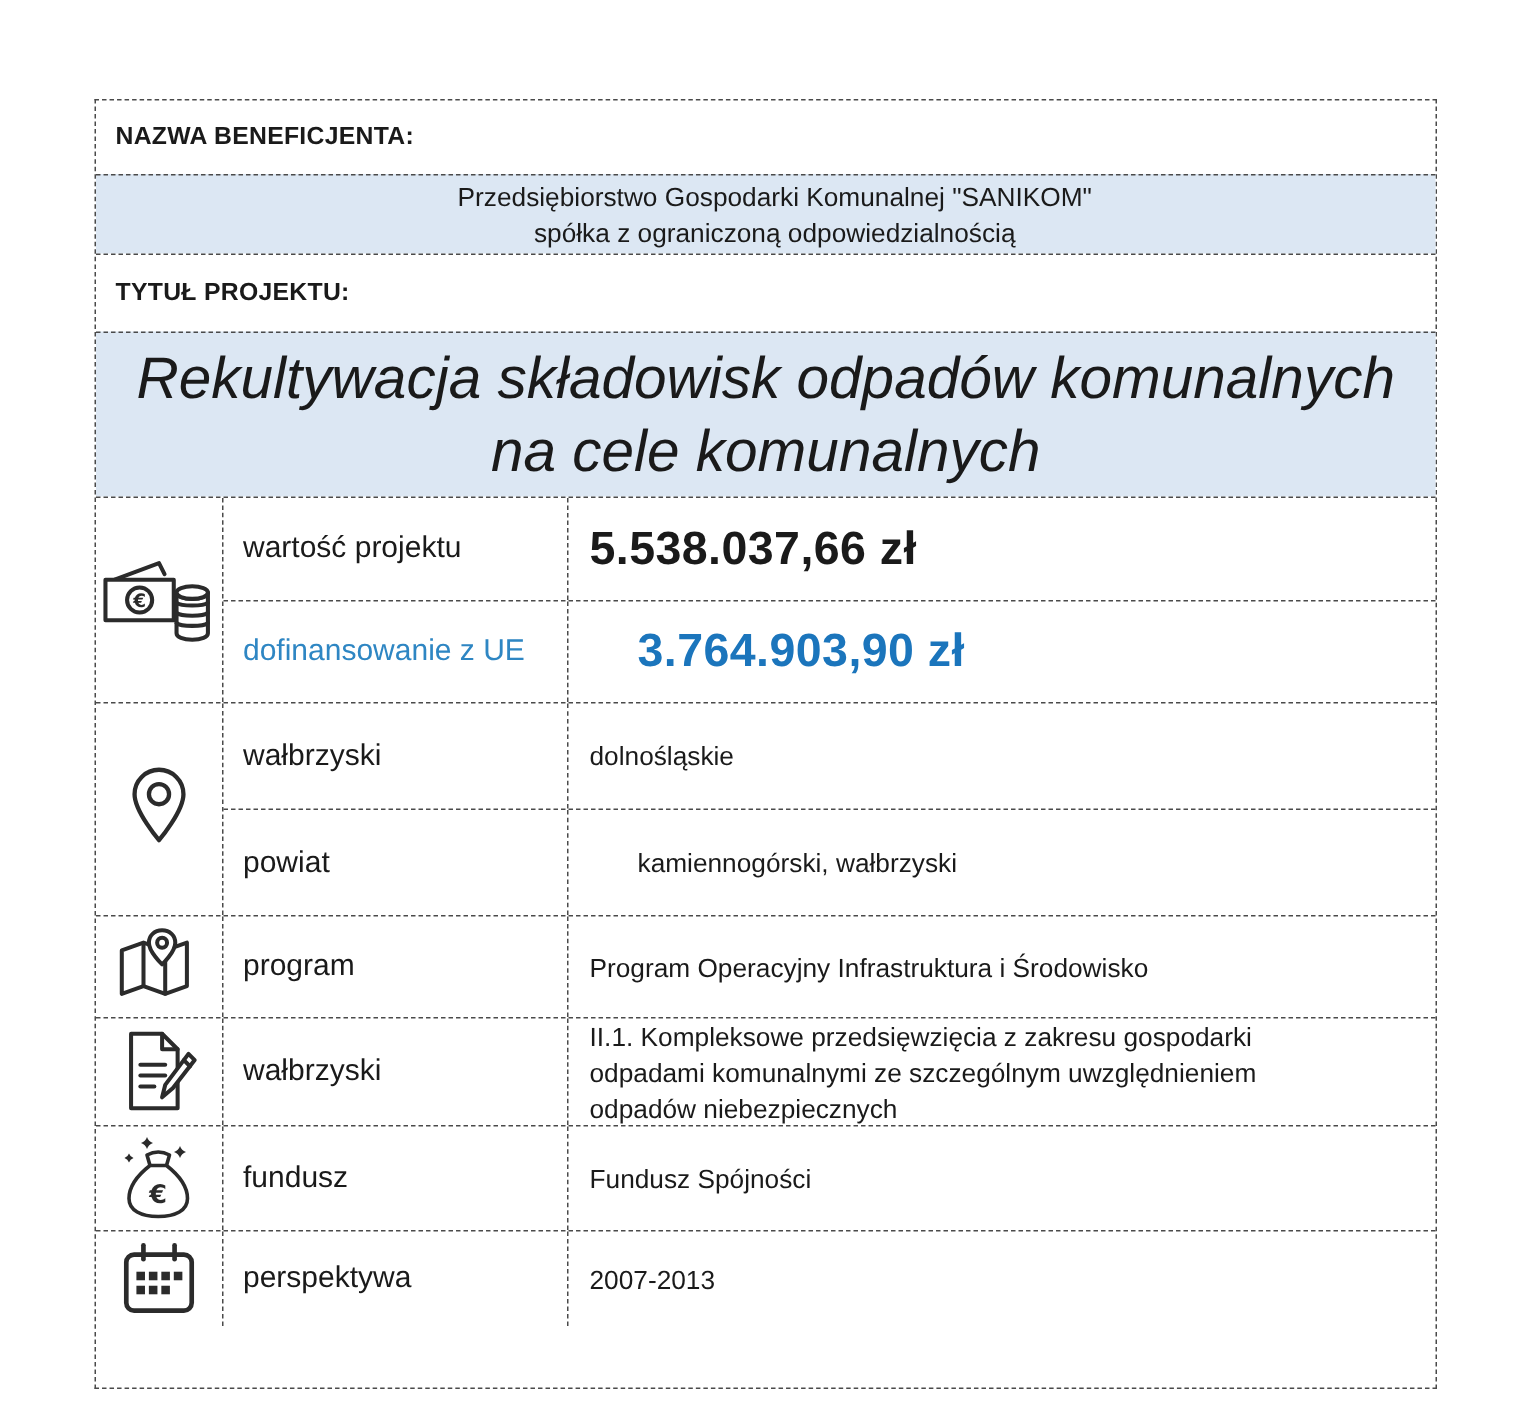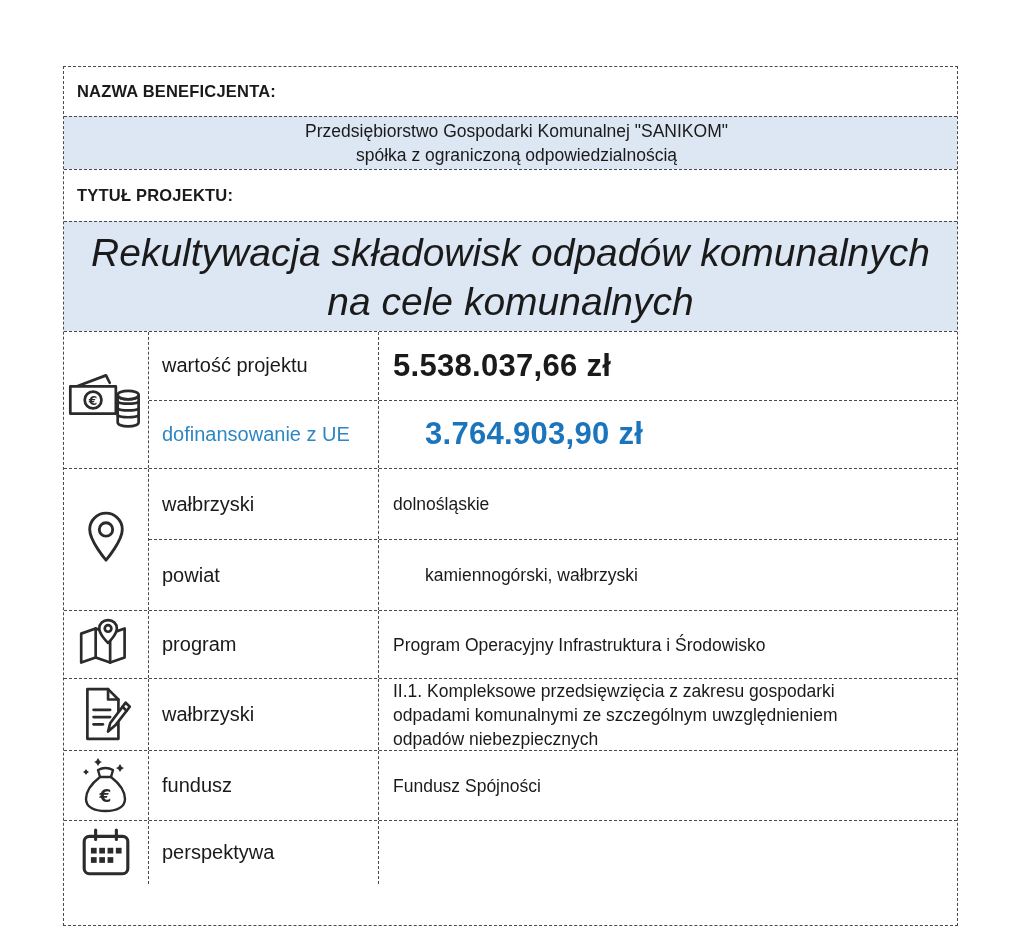--- a/index.html
+++ b/index.html
@@ -236,17 +236,20 @@
             <rect x="27.5" y="30" width="5.5" height="5.5"></rect>
           </g>
         </svg>
       </span>
     </div>
     <div class="subrows">
       <div class="subrow">
         <div class="label-cell">
           <span>perspektywa</span>
         </div>
+        <div class="value-cell">
+          <span>2007-2013</span>
+        </div>
       </div>
     </div>
   </div>
 
 </div>
 
 </body></html>

